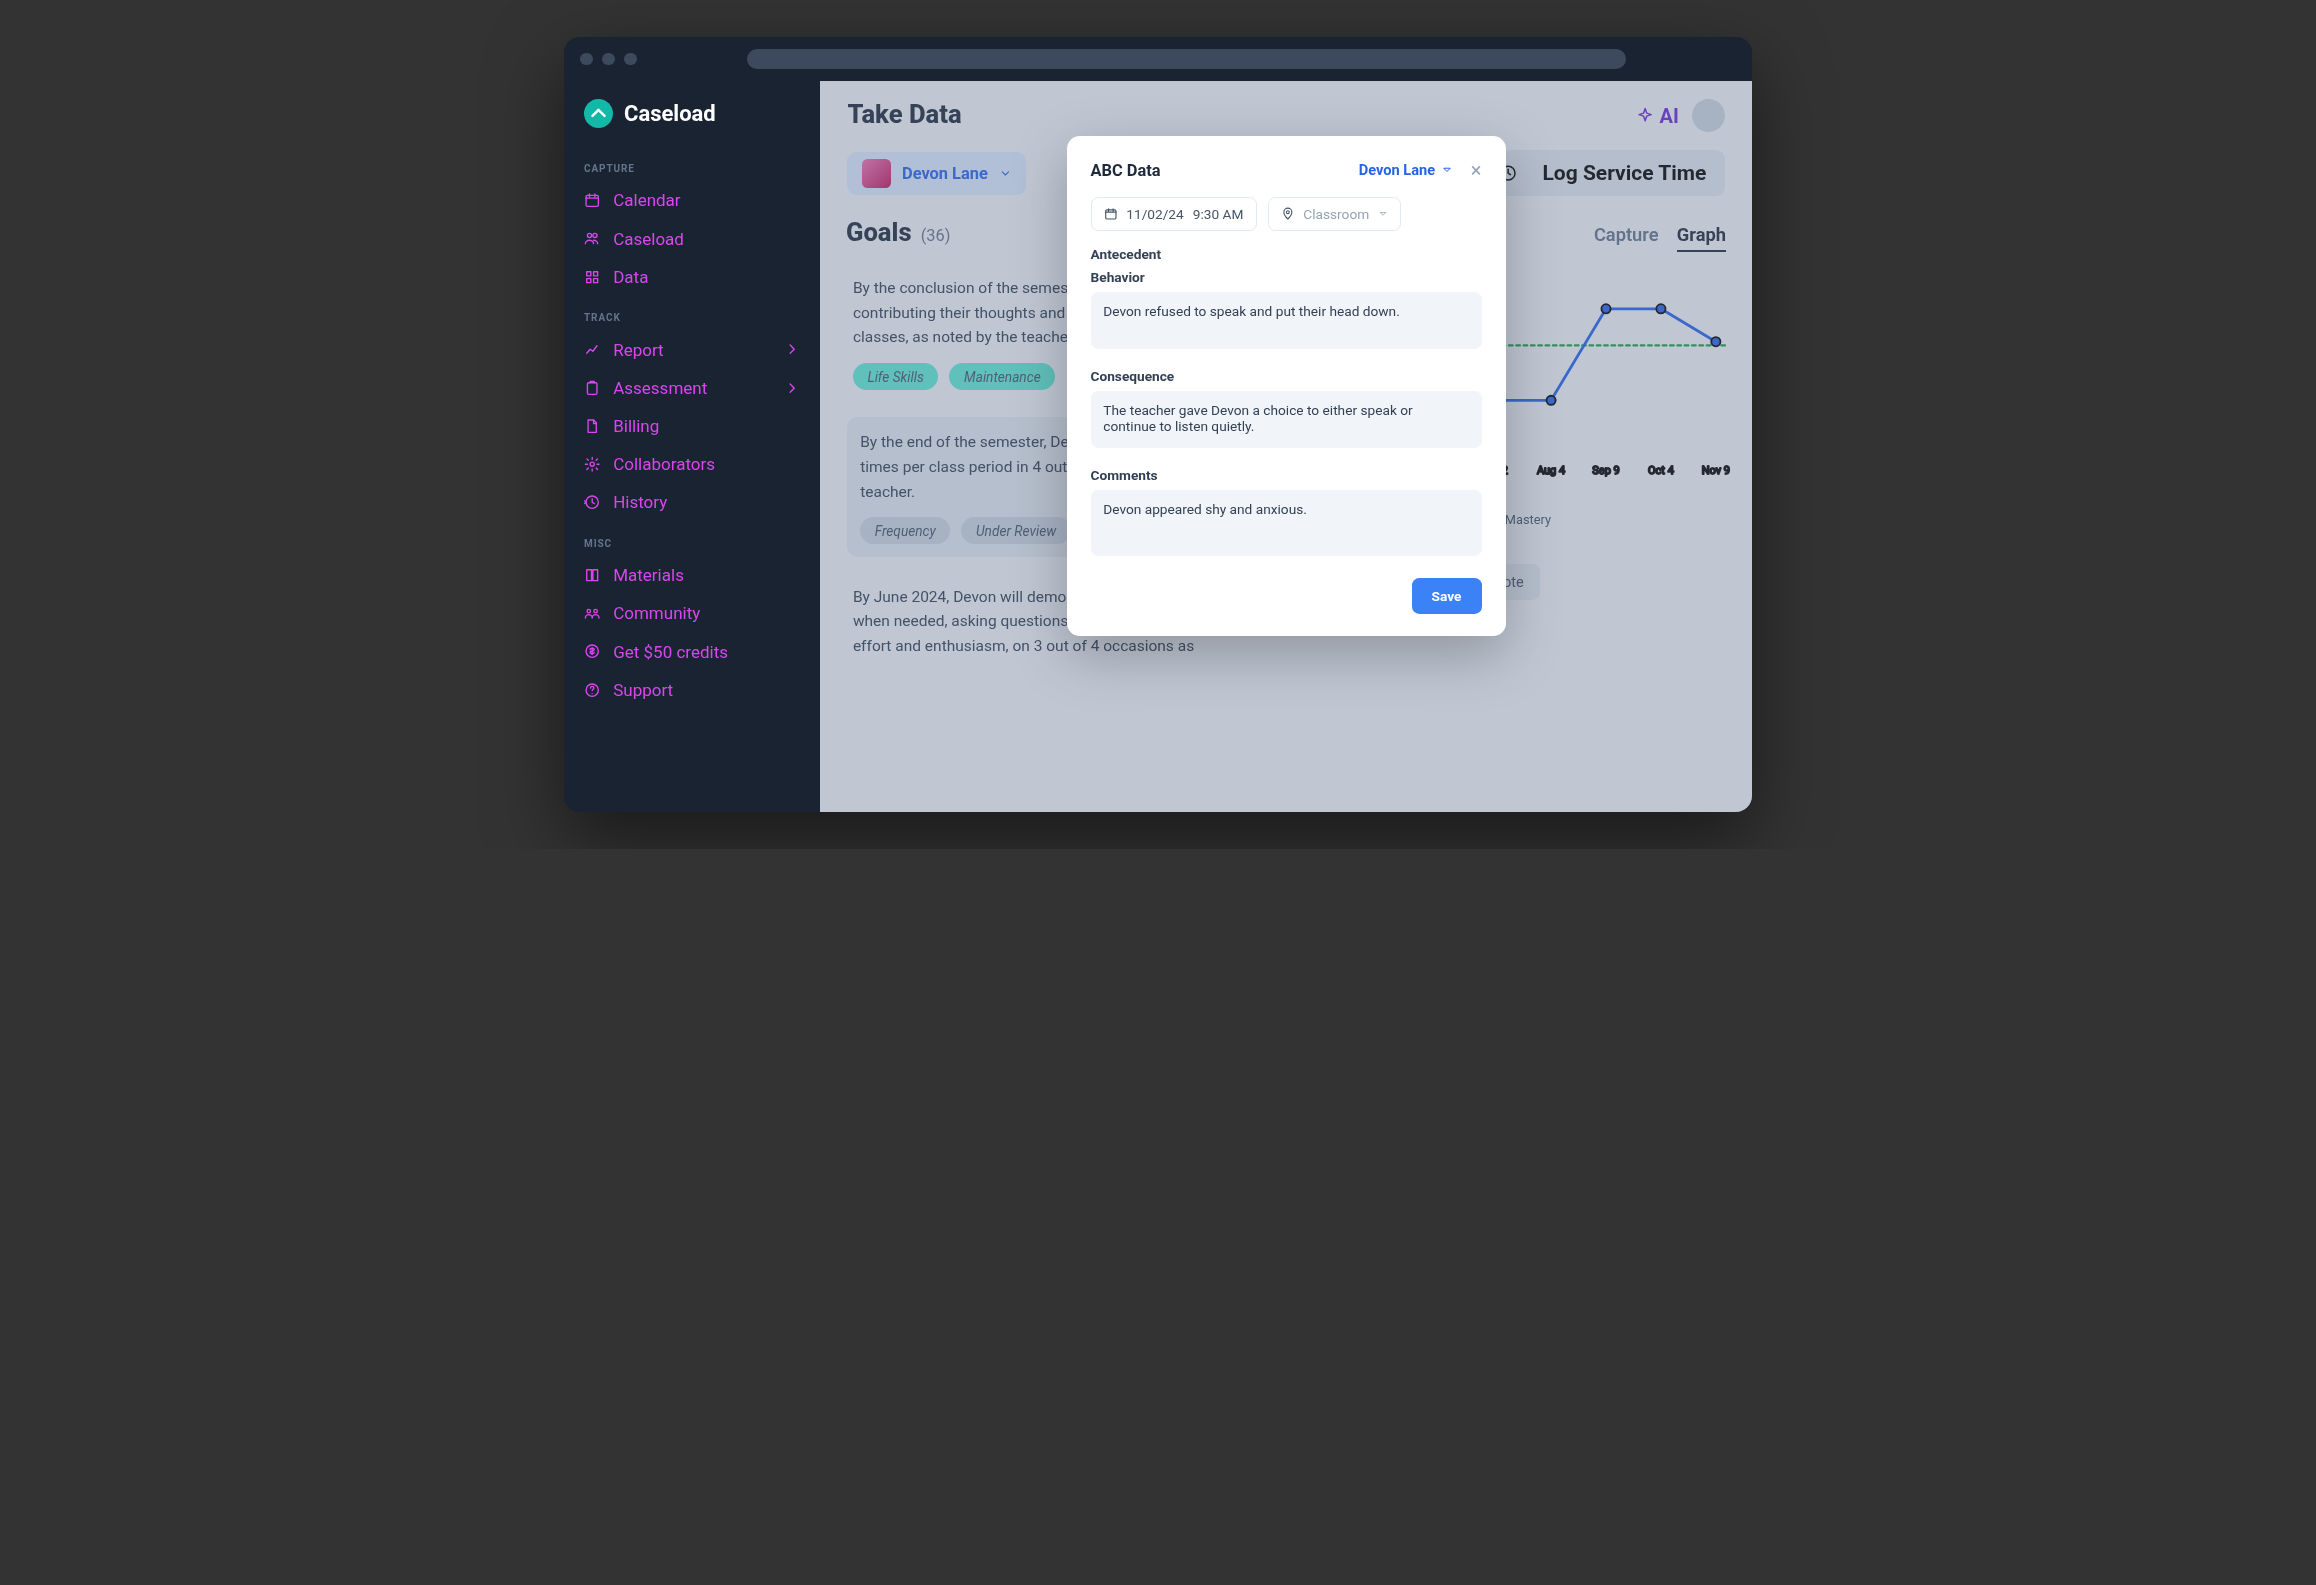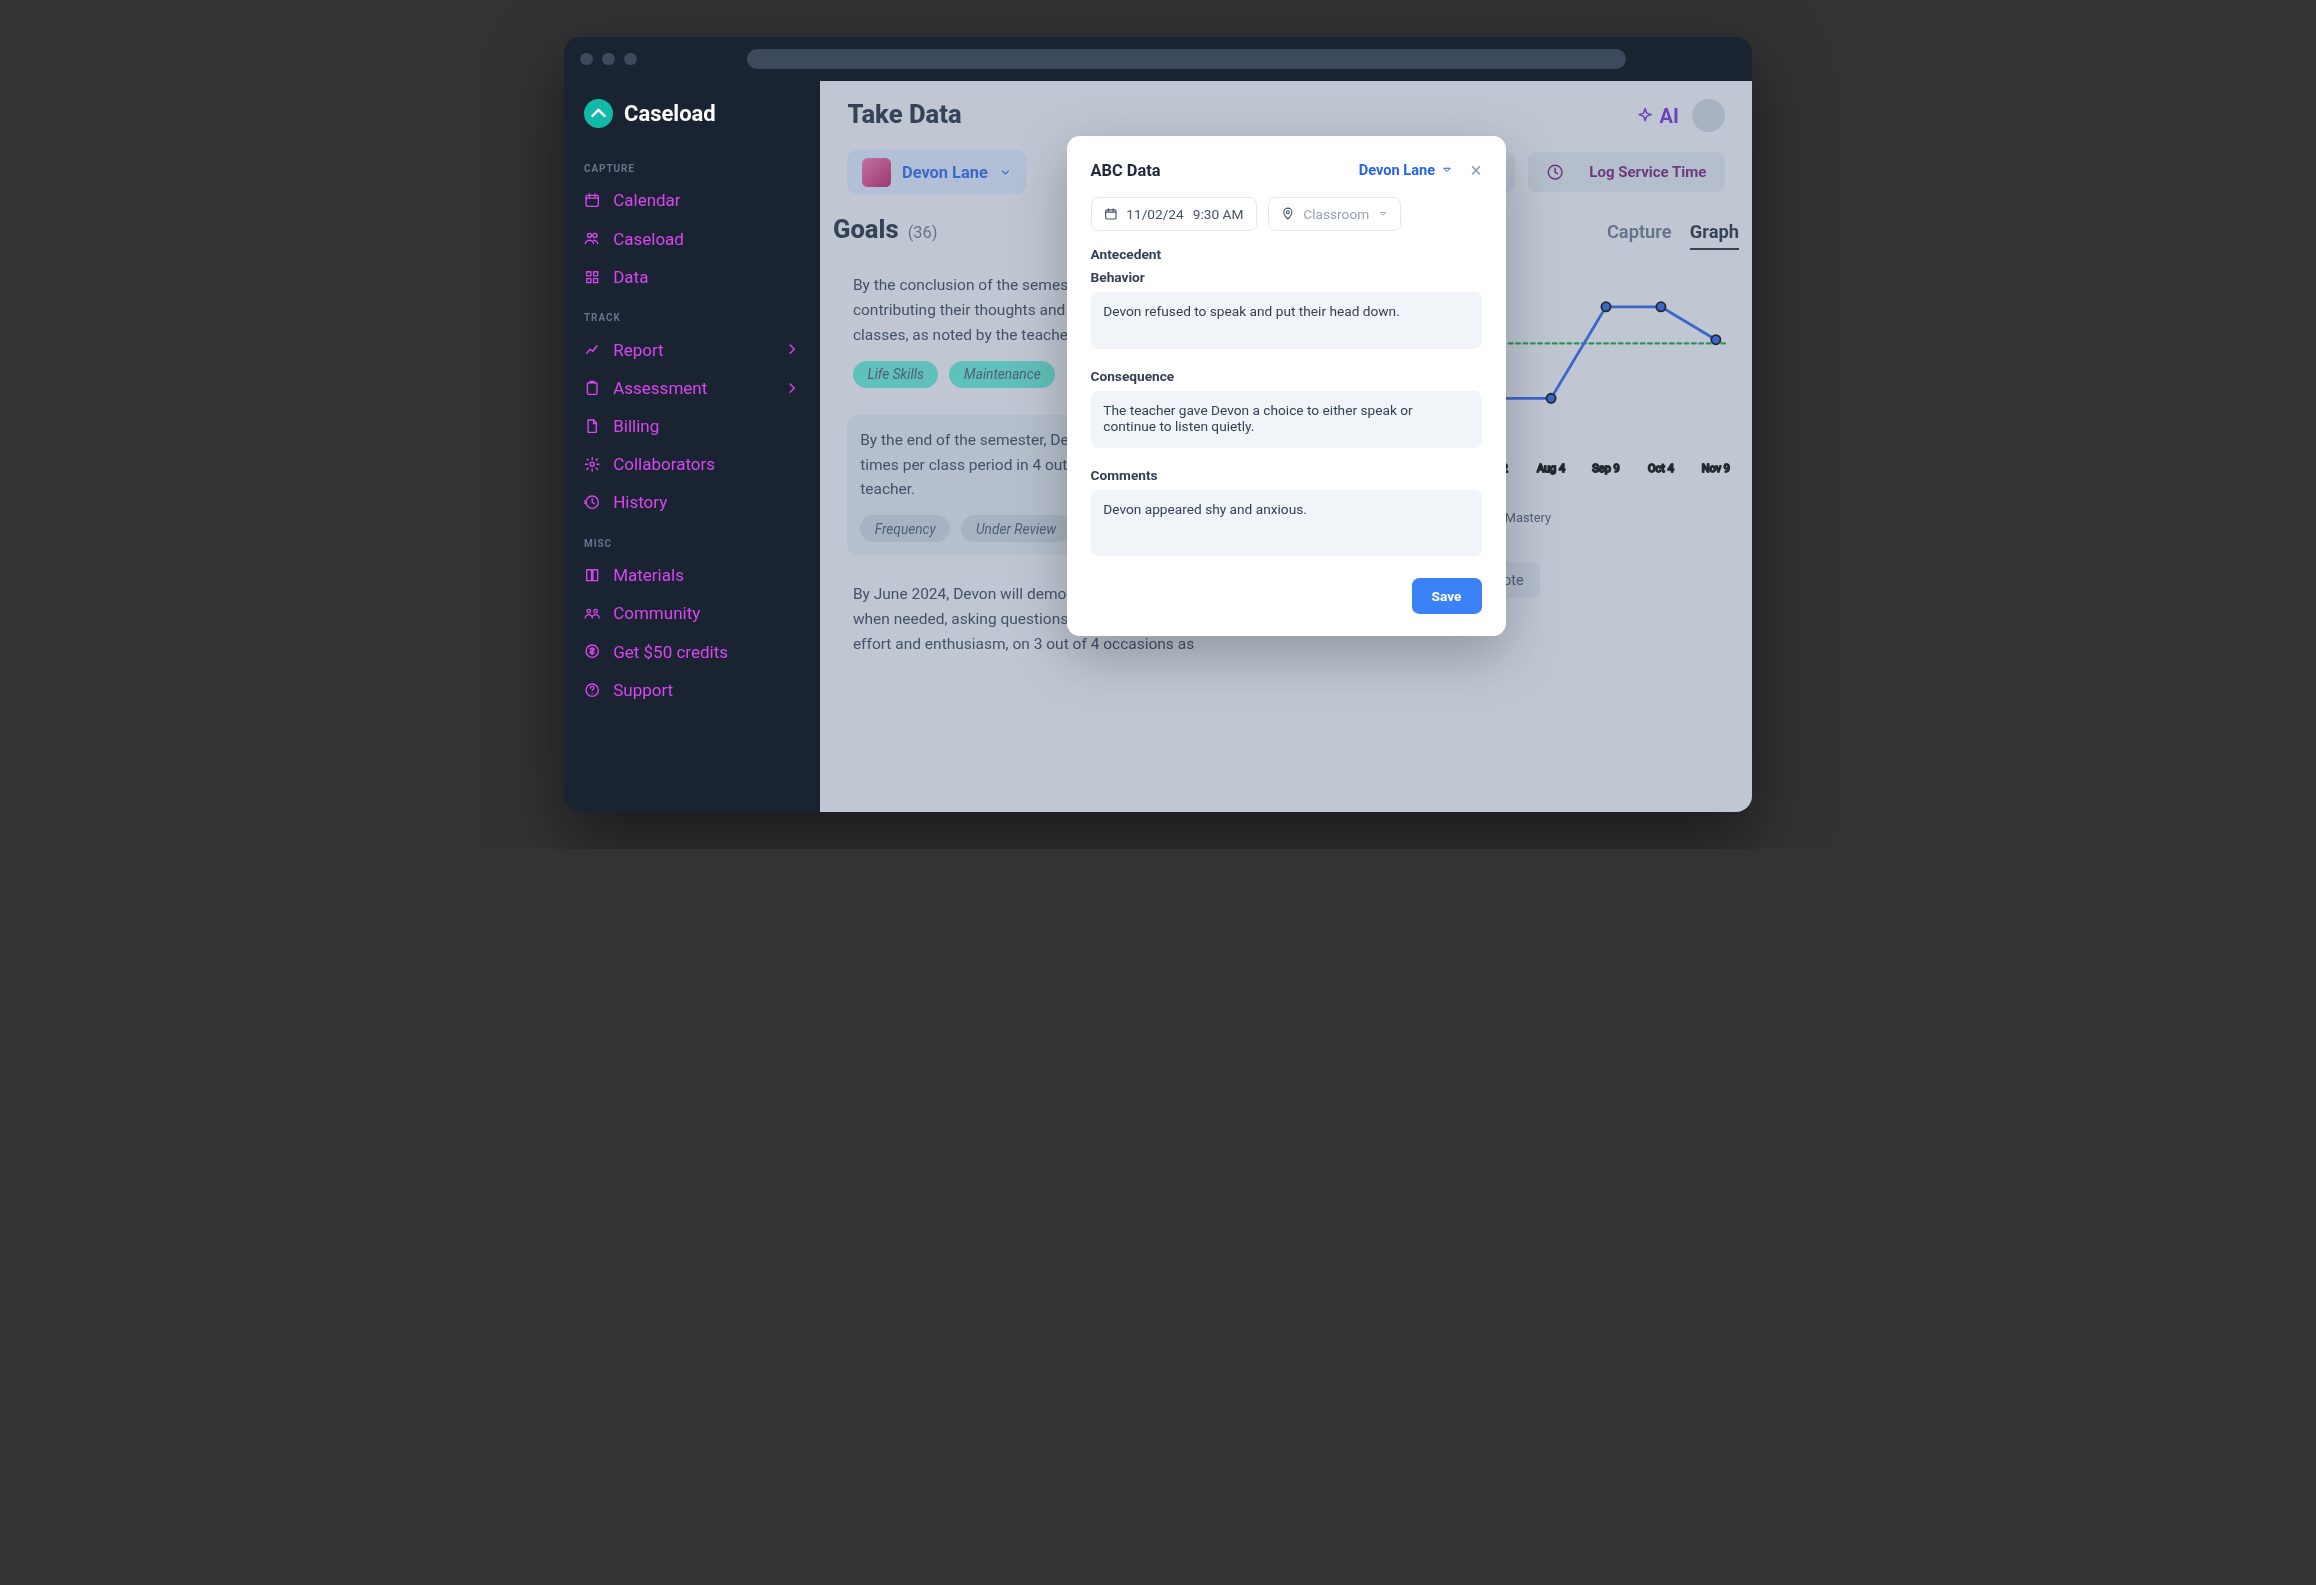--- a/index.html
+++ b/index.html
@@ -20,22 +20,22 @@
 .item .chev{margin-left:auto}
 .main{flex:1;background:#f1f5f9;overflow:hidden;display:flex;flex-direction:column;position:relative}
 .hdr{display:flex;align-items:flex-start;justify-content:space-between;padding:18.3px 27.4px 9.1px}
 .hdr h1{font-size:25.6px;font-weight:800;color:#1e293b}
 .hdr-r{display:flex;align-items:center;gap:12.8px}
 .ai{display:flex;align-items:center;gap:5.5px;color:#6d28d9;font-size:20px;font-weight:700}
 .avatar{width:33px;height:33px;border-radius:50%;background:#cbd5e1}
 .bar{display:flex;align-items:center;gap:12.8px;padding:9.1px 27.4px}
 .bar .fill{flex:1}
 .stud{display:flex;align-items:center;gap:11px;background:#dbeafe;border-radius:9.1px;padding:7.3px 14.6px;color:#2563eb;font-weight:700;font-size:16.4px}
-.btn{display:flex;align-items:center;gap:25px;background:#e0e7f0;border-radius:9.1px;padding:11px 18.3px;color:#701a75;font-weight:700;font-size:15px;border:none}
-.sub{display:flex;align-items:baseline;gap:9.1px;padding:11px 13px}
+.btn{display:flex;align-items:center;gap:25px;background:#e0e7f0;border-radius:9.1px;padding:11px 18.3px;color:#000000;font-weight:700;font-size:21px;border:none}
+.sub{display:flex;align-items:baseline;gap:9.1px;padding:11px 26px}
 .sub h2{font-size:25.6px;font-weight:800;color:#1e293b}
 .sub span{font-size:16.4px;color:#64748b}
 .tabs{margin-left:auto;display:flex;gap:18.3px;font-size:18.3px}
 .tab{color:#64748b;padding-bottom:5.5px;font-weight:600}
 .tab.act{color:#1e293b;font-weight:700;border-bottom:2.7px solid #1e293b}
 .cont{display:flex;gap:27.4px;padding:0 27.4px 27.4px;overflow:hidden;flex:1}
 .goals{flex:1;display:flex;flex-direction:column;gap:14.6px;overflow:hidden}
 .card{padding:12.8px 5.5px}
 .card.sel{background:#e2e8f0;border-radius:11px;padding:12.8px}
 .card p{font-size:15.5px;color:#334155;line-height:1.6}

